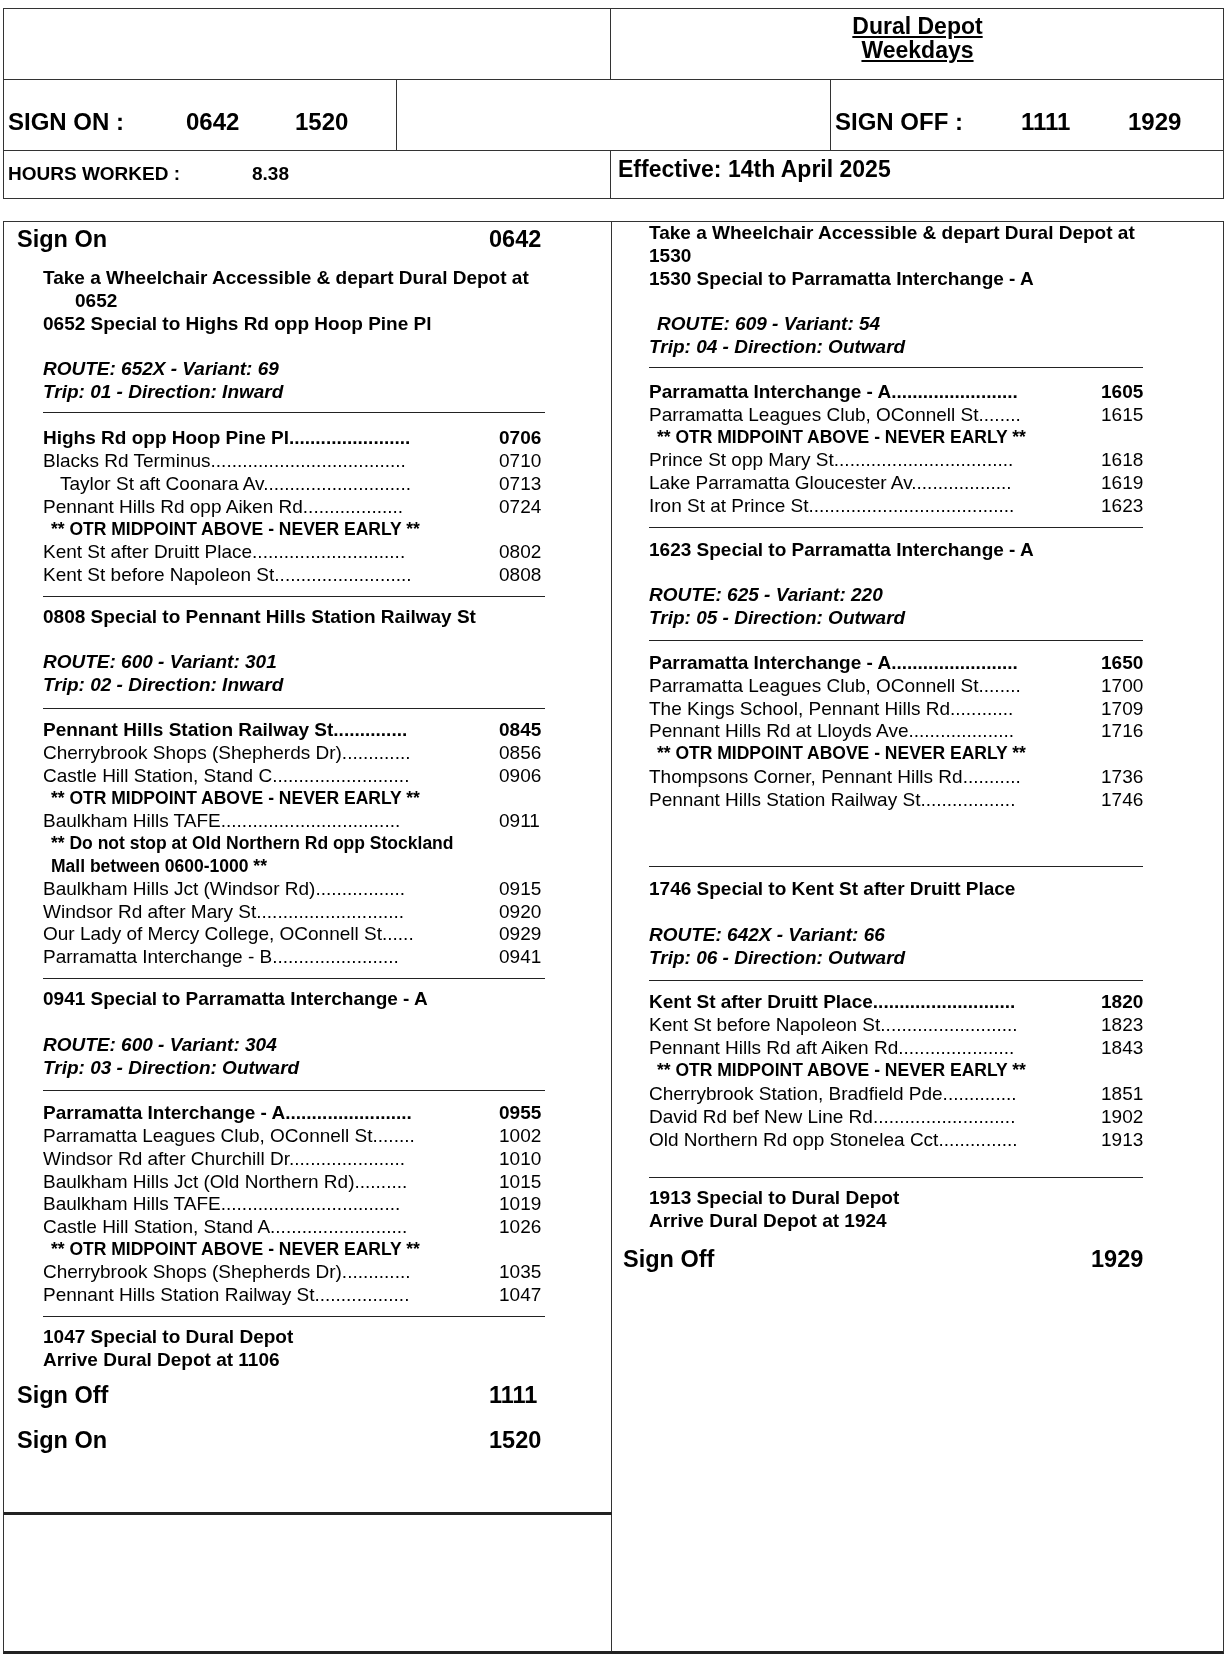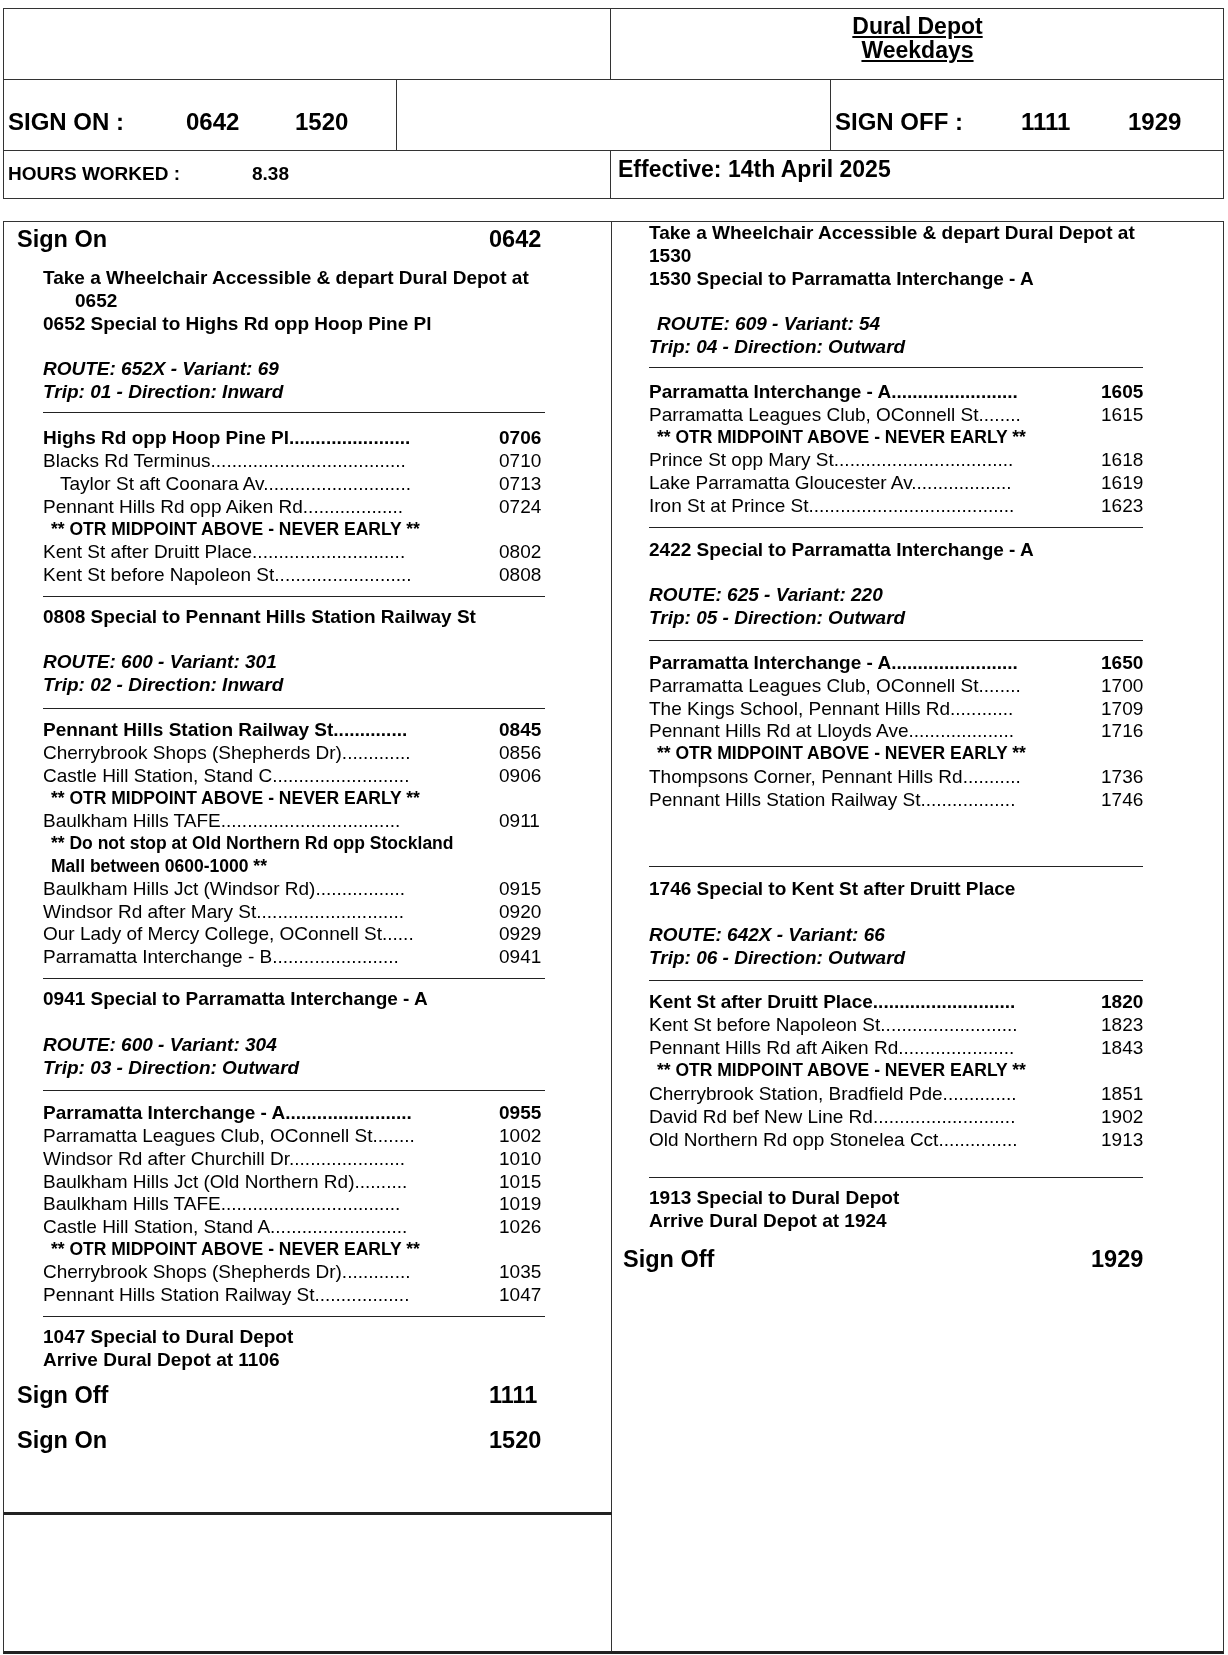--- a/index.html
+++ b/index.html
@@ -174,21 +174,21 @@
     <div class="time" style="left:488px; top:181px;">1615</div>
     <div class="note" style="left:44px; top:204px;">** OTR MIDPOINT ABOVE - NEVER EARLY **</div>
     <div class="line" style="left:36px; top:226px;">Prince St opp Mary St..................................</div>
     <div class="time" style="left:488px; top:226px;">1618</div>
     <div class="line" style="left:36px; top:249px;">Lake Parramatta Gloucester Av...................</div>
     <div class="time" style="left:488px; top:249px;">1619</div>
     <div class="line" style="left:36px; top:272px;">Iron St at Prince St.......................................</div>
     <div class="time" style="left:488px; top:272px;">1623</div>
     <div class="rule" style="left:36px; width:494px; top:305px;"></div>
 
-    <div class="line bold" style="left:36px; top:316px;">2422 Special to Parramatta Interchange -  A</div>
+    <div class="line bold" style="left:36px; top:316px;">1623 Special to Parramatta Interchange -  A</div>
     <div class="line ital" style="left:36px; top:361px;">ROUTE: 625 - Variant: 220</div>
     <div class="line ital" style="left:36px; top:384px;">Trip: 05 - Direction: Outward</div>
     <div class="rule" style="left:36px; width:494px; top:418px;"></div>
 
     <div class="line bold" style="left:36px; top:429px;">Parramatta Interchange -  A........................</div>
     <div class="time bold" style="left:488px; top:429px;text-align:right;">1650</div>
     <div class="line" style="left:36px; top:452px;">Parramatta Leagues Club, OConnell St........</div>
     <div class="time" style="left:488px; top:452px;">1700</div>
     <div class="line" style="left:36px; top:475px;">The Kings School, Pennant Hills Rd............</div>
     <div class="time" style="left:488px; top:475px;">1709</div>

